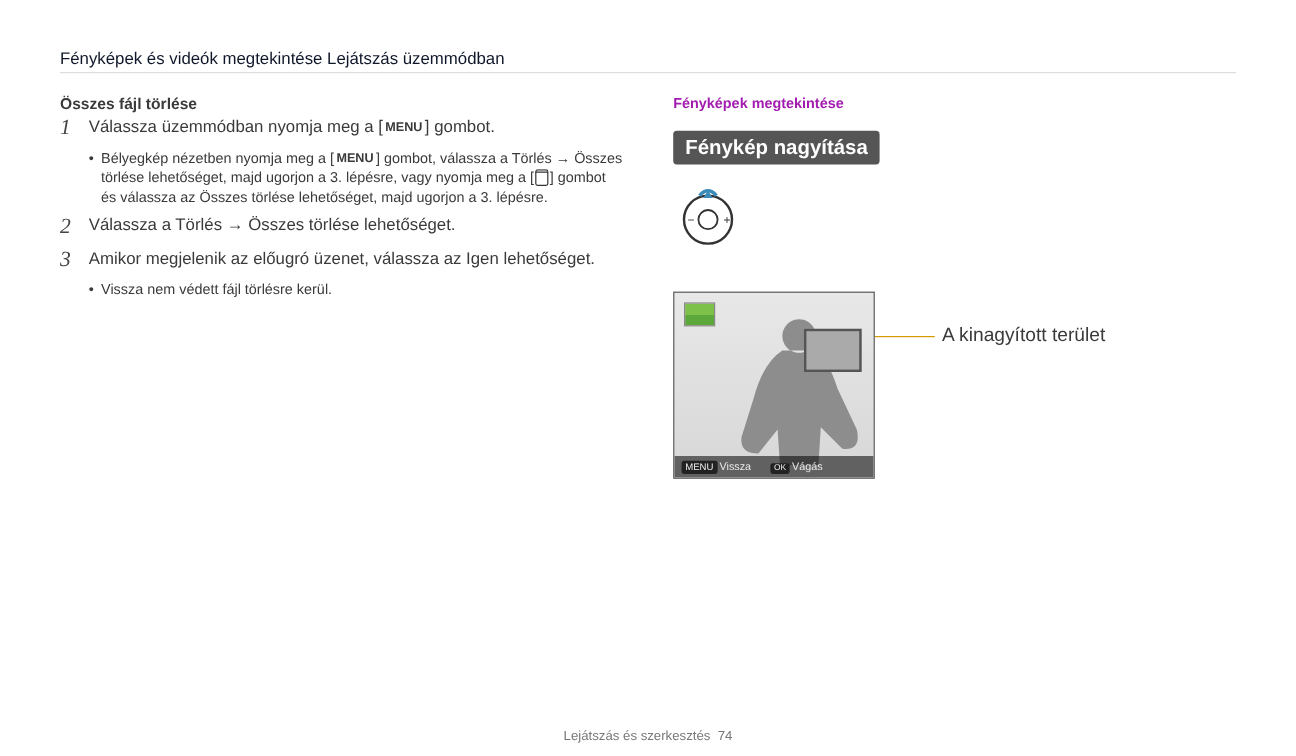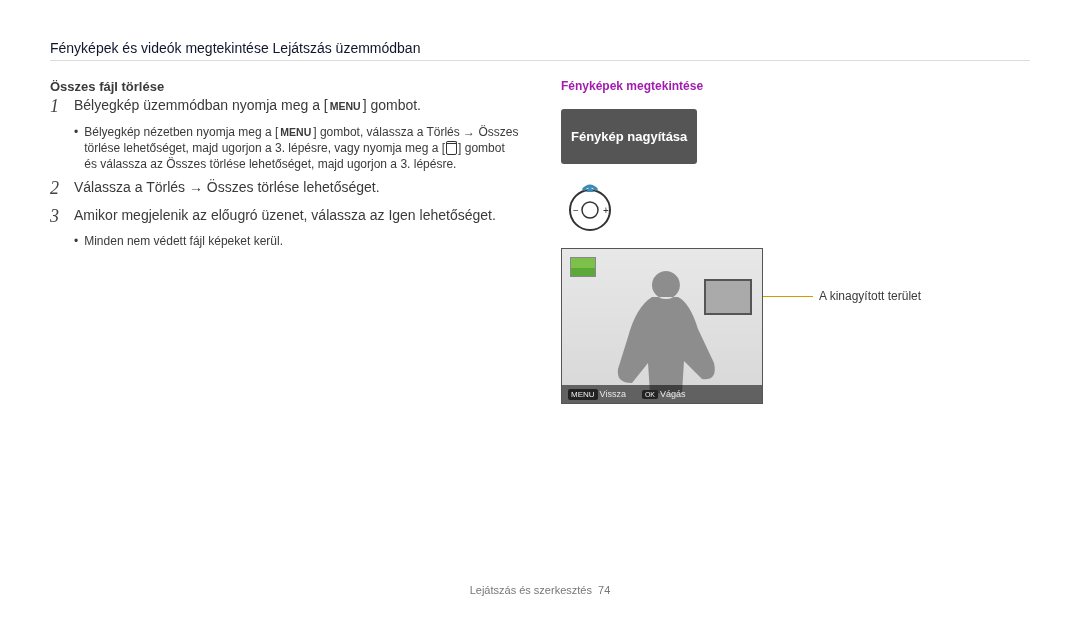--- a/index.html
+++ b/index.html
@@ -65,36 +65,37 @@
     position:absolute;
     top:-3px; left:-1px; right:-1px;
     height:2px; border:1px solid #333; border-bottom:none;
     border-radius: 2px 2px 0 0;
   }
 
   .section-heading { color: #a21caf; font-weight: bold; font-size: 12px; margin-bottom: 8px; }
   .pill-label {
     display:inline-block;
     background:#555; color:#fff;
-    font-size:13px; padding:20px 10px;
+    font-size:17px; padding:4px 10px;
     border-radius: 3px;
     margin: 8px 0 12px 0;
     font-weight: bold;
   }
 
   .zoom-row { display:flex; gap:14px; align-items:flex-start; margin-bottom: 14px; }
   .zoom-svg { flex-shrink:0; }
 
   .screenshot-row { display:flex; align-items:center; gap:0; }
   .screenshot {
-    width: 202px; height: 156px;
+    width: 168px; height: 156px;
     border: 1px solid #555;
     background: linear-gradient(#e8e8e8, #d7d7d7);
     position: relative;
     overflow: hidden;
+    margin-top: 22px;
   }
   .thumb {
     position:absolute; top:8px; left:8px;
     width:26px; height:20px;
     border:1px solid #888;
     background: linear-gradient(#7dc04a 0%, #7dc04a 55%, #5da83b 55%, #5da83b 100%);
   }
   .inset-box {
     position:absolute; top:30px; right:10px;
     width:48px; height:36px;
@@ -121,29 +122,29 @@
     font-size:7px; padding:1px 3px; border-radius:2px; margin-right:2px;
   }
 
   .callout-line {
     width: 50px;
     border-top: 1px solid #d49a00;
     align-self: center;
     margin-top: -60px;
   }
   .callout-text {
-    font-size: 12px;
+    font-size: 16px;
     align-self: center;
     margin-top: -60px;
     padding-left: 6px;
   }
 
   .footer {
     position:absolute;
-    bottom: 34px;
+    bottom: 10px;
     width: 1080px; left:0;
     text-align:center;
     font-size:11px;
     color:#777;
   }
   .b { font-weight:normal; }
 </style>
 </head>
 <body>
 
@@ -151,21 +152,21 @@
 <hr class="header-rule">
 
 <div class="columns">
 
   <div class="col col-left">
     <div class="bold-title">Összes fájl törlése</div>
 
     <div class="step">
       <div class="step-num">1</div>
       <div class="step-body">
-        <span>Bélyegkép üzemmódban nyomja meg a [</span><span class="menu-box">MENU</span><span>] gombot.</span>
+        <span>Válassza üzemmódban nyomja meg a [</span><span class="menu-box">MENU</span><span>] gombot.</span>
       </div>
     </div>
     <div class="substep">
       <span class="dot">•</span>
       <span class="txt">
         <span>Bélyegkép nézetben nyomja meg a [</span><span class="menu-box">MENU</span><span>] gombot, válassza a </span><span class="b">Törlés</span><span> → </span><span class="b">Összes törlése</span><span> lehetőséget, majd ugorjon a 3. lépésre, vagy nyomja meg a [</span><span class="trash-icon"></span><span>] gombot és válassza az </span><span class="b">Összes törlése</span><span> lehetőséget, majd ugorjon a 3. lépésre.</span>
       </span>
     </div>
 
     <div class="step">
@@ -176,21 +177,21 @@
     </div>
 
     <div class="step">
       <div class="step-num">3</div>
       <div class="step-body">
         <span>Amikor megjelenik az előugró üzenet, válassza az </span><span class="b">Igen</span><span> lehetőséget.</span>
       </div>
     </div>
     <div class="substep">
       <span class="dot">•</span>
-      <span class="txt">Minden nem védett fájl képeket kerül.</span>
+      <span class="txt">Vissza nem védett fájl törlésre kerül.</span>
     </div>
   </div>
 
   <div class="col col-right">
     <div class="section-heading">Fényképek megtekintése</div>
     <div class="pill-label">Fénykép nagyítása</div>
 
     <div class="zoom-row">
       <svg class="zoom-svg" width="58" height="58" viewBox="0 0 58 58">
         <circle cx="29" cy="34" r="20" fill="none" stroke="#333" stroke-width="2"></circle>

